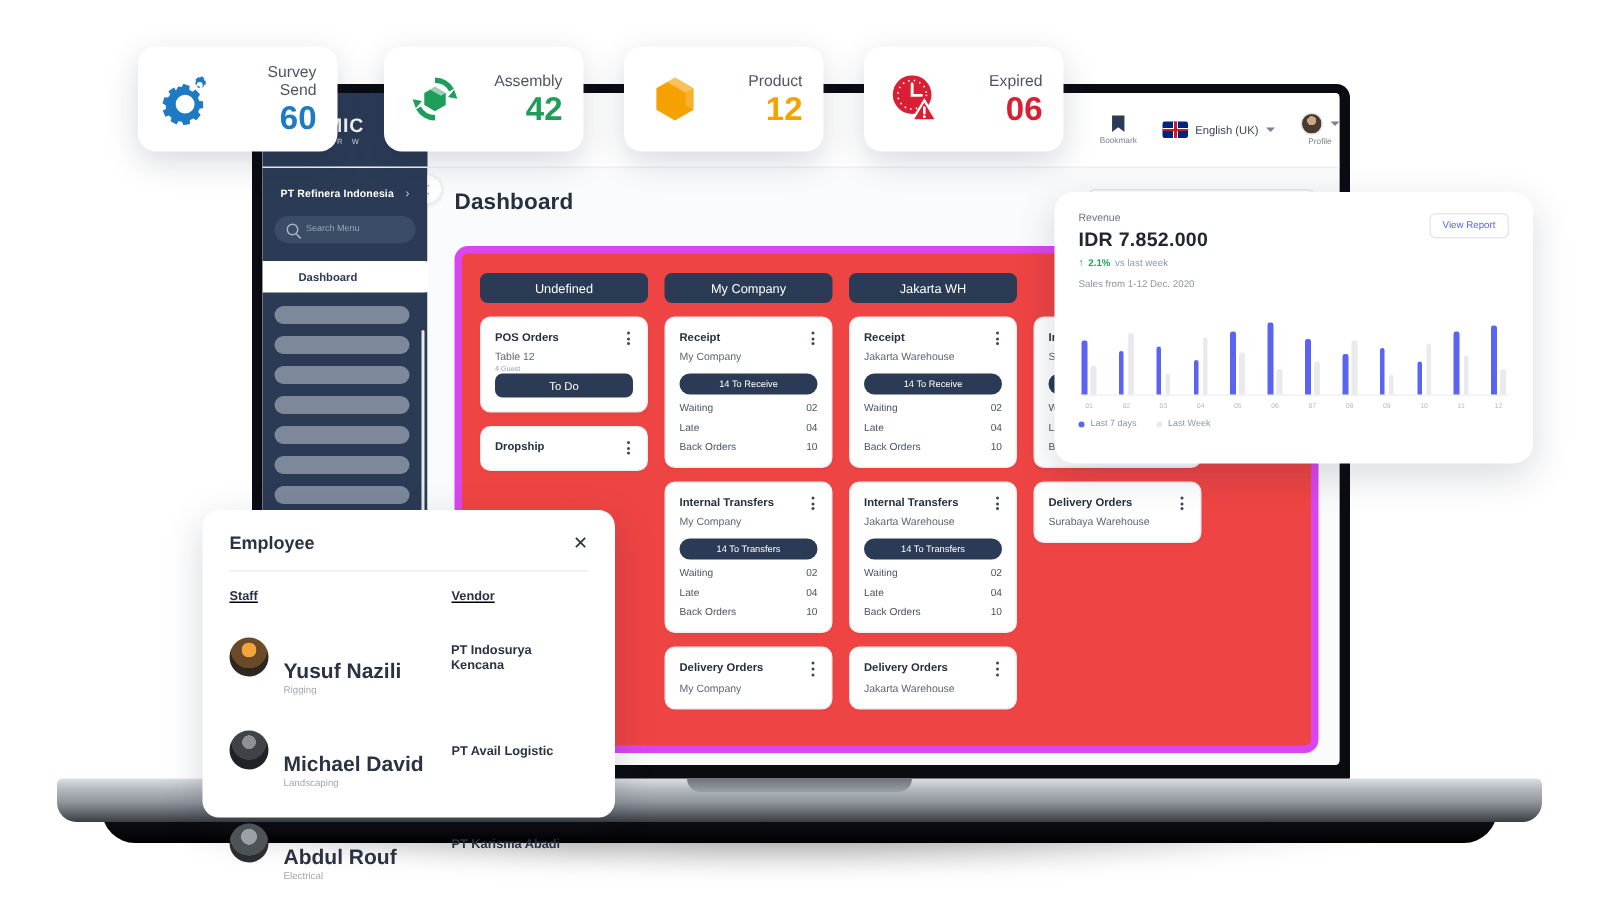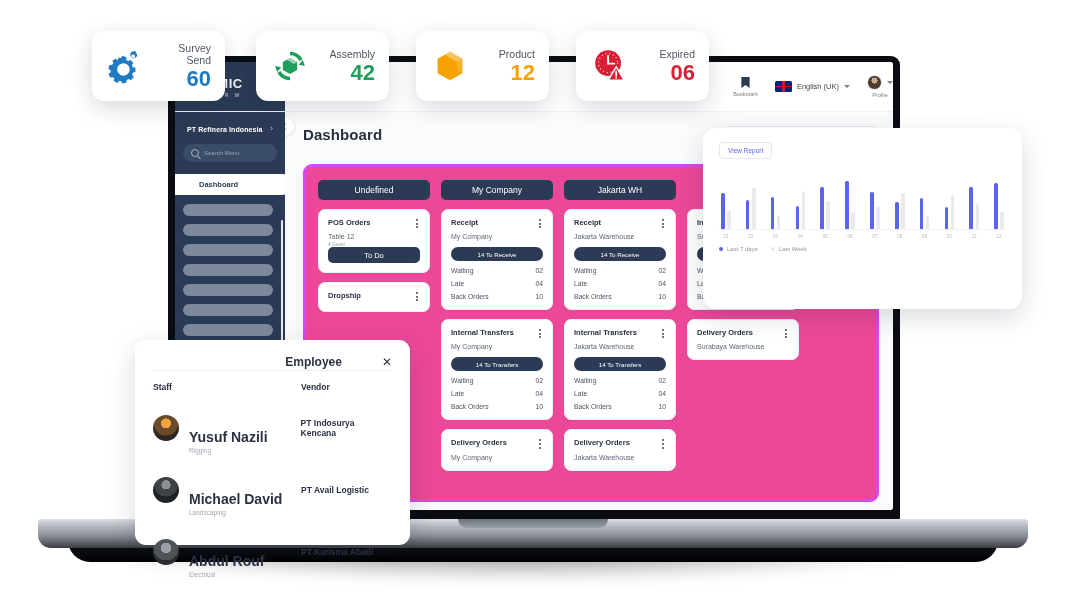--- a/index.html
+++ b/index.html
@@ -135,21 +135,21 @@
     width: 152px; height: 26px; border: 1px solid #e4e7eb; border-radius: 5px; background: #fff;
     display: flex; align-items: center; gap: 7px; padding: 0 10px; cursor: text;
   }
   .mag2 { width: 9px; height: 9px; border: 1.2px solid #b6bcc6; border-radius: 50%; position: relative; flex: none; }
   .mag2::after { content: ""; position: absolute; right: -3px; bottom: -2px; width: 4.5px; height: 1.2px;
                  background: #b6bcc6; transform: rotate(45deg); }
   .search-ph { font-size: 8px; color: #b0b6c0; }
 
   .board {
     position: absolute; left: 18px; top: 52px; right: 14px; bottom: 8px;
-    background: #ec4899; border: 3px solid #d946ef; border-radius: 9px;
+    background: #ef4444; border: 5px solid #d946ef; border-radius: 9px;
     padding: 13px 12px 0 12px; overflow: hidden;
   }
   .cols { display: flex; gap: 11px; height: 100%; }
   .col { width: 112px; flex: none; display: flex; flex-direction: column; gap: 9px; }
   .col-head {
     height: 20px; background: #2b3b55; border-radius: 5px; color: #fff;
     display: flex; align-items: center; justify-content: center;
     font-size: 8.5px; font-weight: 500; cursor: pointer;
   }
   .card {
@@ -221,25 +221,25 @@
   .lg { display: flex; align-items: center; gap: 4px; }
   .dot { width: 4px; height: 4px; border-radius: 50%; }
   .lg-txt { font-size: 6px; color: #8d95a2; }
 
   
   .employee {
     position: absolute; left: 135px; top: 340px; width: 275px; height: 205px;
     background: #fff; border-radius: 11px; box-shadow: 0 8px 26px rgba(20,30,55,.17);
     padding: 15px 18px 0 18px; z-index: 50;
   }
-  .emp-head { display: flex; justify-content: flex-end; align-items: center;
-              padding-bottom: 1px; border-bottom: 1px solid #edeef1; gap: 40px; }
+  .emp-head { display: flex; justify-content: space-between; align-items: center;
+              padding-bottom: 11px; border-bottom: 1px solid #edeef1; }
   .emp-title { font-size: 12px; font-weight: 700; color: #2a3243; }
   .emp-close { font-size: 12px; color: #2a3243; line-height: 1; cursor: pointer; }
-  .emp-cols { display: flex; margin-top: 11px; }
+  .emp-cols { display: flex; margin-top: 11px; text-decoration: underline; }
   .emp-th { font-size: 8.5px; font-weight: 700; color: #2a3243; }
   .emp-th.staff { width: 148px; }
   .emp-row { display: flex; align-items: center; margin-top: 9px; }
   .emp-left { width: 148px; display: flex; align-items: center; gap: 10px; }
   .emp-av { width: 26px; height: 26px; border-radius: 50%; flex: none; background-size: cover; }
   .av1 { background: radial-gradient(circle at 50% 32%, #f2a33c 0 22%, #6b4a2a 23% 55%, #2e2720 56% 100%); }
   .av2 { background: radial-gradient(circle at 50% 34%, #9aa0a6 0 24%, #4e5358 25% 58%, #2a2d31 59% 100%); }
   .av3 { background: radial-gradient(circle at 50% 30%, #8d8f93 0 20%, #3f4347 21% 52%, #1f2226 53% 100%); }
   .emp-name { font-size: 14px; font-weight: 700; color: #2a3243; margin-top: 28px; }
   .emp-role { font-size: 6.5px; color: #a2a8b2; margin-top: 2px; }
@@ -576,20 +576,30 @@
       <circle cx="28.5" cy="34.4" r="1" fill="#ffffff"></circle>
     </svg>
     <div class="sc-text">
       <div class="sc-label">Expired</div>
       <div class="sc-value" style="color:#d81f34">06</div>
     </div>
   </div>
 
   <div class="revenue">
     <div class="rev-head">
+      <div>
+        <div class="rev-cap">Revenue</div>
+        <div class="rev-amt">IDR 7.852.000</div>
+        <div class="rev-delta">
+          <span class="up-arrow">↑</span>
+          <span class="delta-pct">2.1%</span>
+          <span class="delta-txt">vs last week</span>
+        </div>
+        <div class="rev-range">Sales from 1-12 Dec. 2020</div>
+      </div>
       <button class="view-report">View Report</button>
     </div>
     <div class="chart" id="chart">
         <div class="grp">
           <div class="bar a" style="height: 35.96px;"></div>
           <div class="bar b" style="height: 19.14px;"></div>
         </div>
         <div class="grp">
           <div class="bar a" style="height: 29px;"></div>
           <div class="bar b" style="height: 40.6px;"></div>

